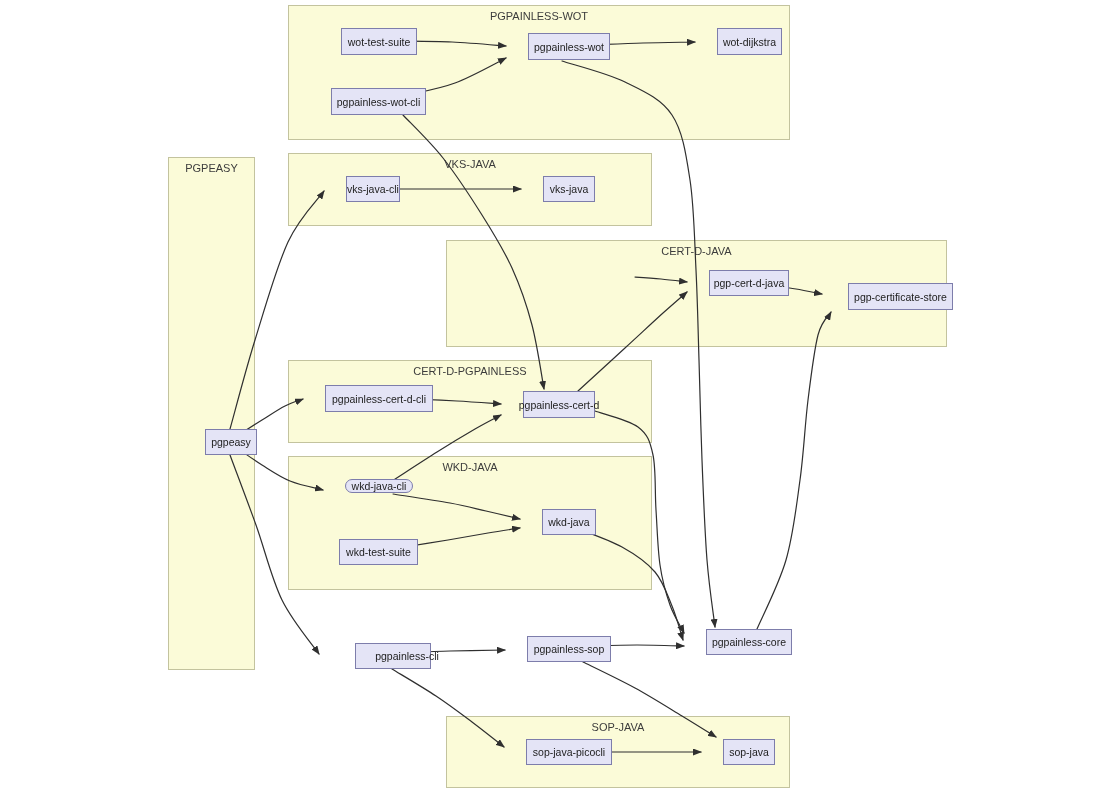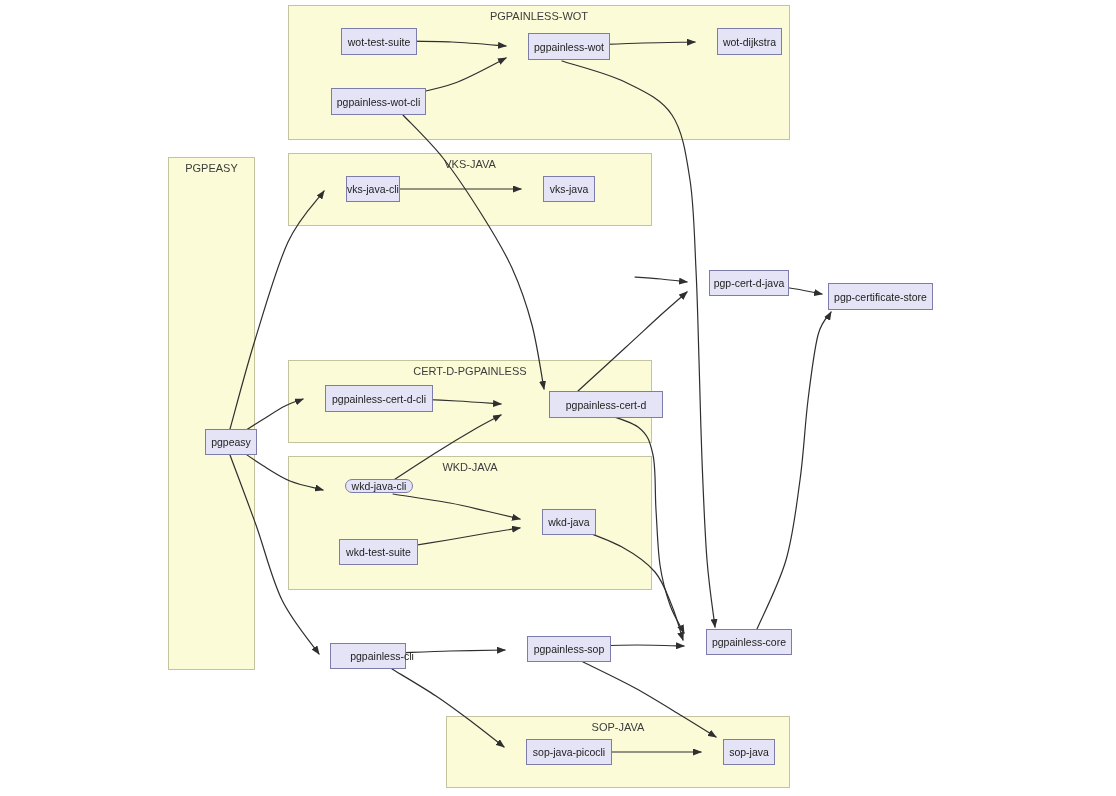--- a/index.html
+++ b/index.html
@@ -51,20 +51,23 @@
 <div class="canvas">
   <div id="clusters-layer" class="layer">
       <div class="cluster" style="left: 288px; top: 5px; width: 502px; height: 135px;">
         <div class="cluster-label">PGPAINLESS-WOT</div>
       </div>
       <div class="cluster" style="left: 168px; top: 157px; width: 87px; height: 513px;">
         <div class="cluster-label">PGPEASY</div>
       </div>
       <div class="cluster" style="left: 288px; top: 153px; width: 364px; height: 73px;">
         <div class="cluster-label">VKS-JAVA</div>
+      </div>
+      <div class="cluster" style="left: 446px; top: 240px; width: 501px; height: 107px;">
+        <div class="cluster-label">CERT-D-JAVA</div>
       </div>
       <div class="cluster" style="left: 288px; top: 360px; width: 364px; height: 83px;">
         <div class="cluster-label">CERT-D-PGPAINLESS</div>
       </div>
       <div class="cluster" style="left: 288px; top: 456px; width: 364px; height: 134px;">
         <div class="cluster-label">WKD-JAVA</div>
       </div>
       <div class="cluster" style="left: 446px; top: 716px; width: 344px; height: 72px;">
         <div class="cluster-label">SOP-JAVA</div>
       </div>
@@ -116,42 +119,42 @@
       </div>
       <div class="node" style="left: 326px; top: 176px; width: 54px; height: 26px;">
         <span>vks-java-cli</span>
       </div>
       <div class="node" style="left: 523px; top: 176px; width: 52px; height: 26px;">
         <span>vks-java</span>
       </div>
       <div class="node" style="left: 689px; top: 270px; width: 80px; height: 26px;">
         <span>pgp-cert-d-java</span>
       </div>
-      <div class="node" style="left: 808px; top: 283px; width: 105px; height: 27px;">
+      <div class="node" style="left: 828px; top: 283px; width: 105px; height: 27px;">
         <span>pgp-certificate-store</span>
       </div>
       <div class="node" style="left: 305px; top: 385px; width: 108px; height: 27px;">
         <span>pgpainless-cert-d-cli</span>
       </div>
-      <div class="node" style="left: 529px; top: 391px; width: 114px; height: 27px;">
+      <div class="node" style="left: 503px; top: 391px; width: 72px; height: 27px;">
         <span>pgpainless-cert-d</span>
       </div>
       <div class="node" style="left: 185px; top: 429px; width: 52px; height: 26px;">
         <span>pgpeasy</span>
       </div>
       <div class="node" style="left: 325px; top: 479px; width: 68px; height: 14px; border-radius: 13px;">
         <span>wkd-java-cli</span>
       </div>
       <div class="node" style="left: 522px; top: 509px; width: 54px; height: 26px;">
         <span>wkd-java</span>
       </div>
       <div class="node" style="left: 319px; top: 539px; width: 79px; height: 26px;">
         <span>wkd-test-suite</span>
       </div>
-      <div class="node" style="left: 310px; top: 643px; width: 76px; height: 26px; padding-left: 28px;">
+      <div class="node" style="left: 335px; top: 643px; width: 76px; height: 26px; padding-left: 28px;">
         <span>pgpainless-cli</span>
       </div>
       <div class="node" style="left: 507px; top: 636px; width: 84px; height: 26px;">
         <span>pgpainless-sop</span>
       </div>
       <div class="node" style="left: 686px; top: 629px; width: 86px; height: 26px;">
         <span>pgpainless-core</span>
       </div>
       <div class="node" style="left: 506px; top: 739px; width: 86px; height: 26px;">
         <span>sop-java-picocli</span>

